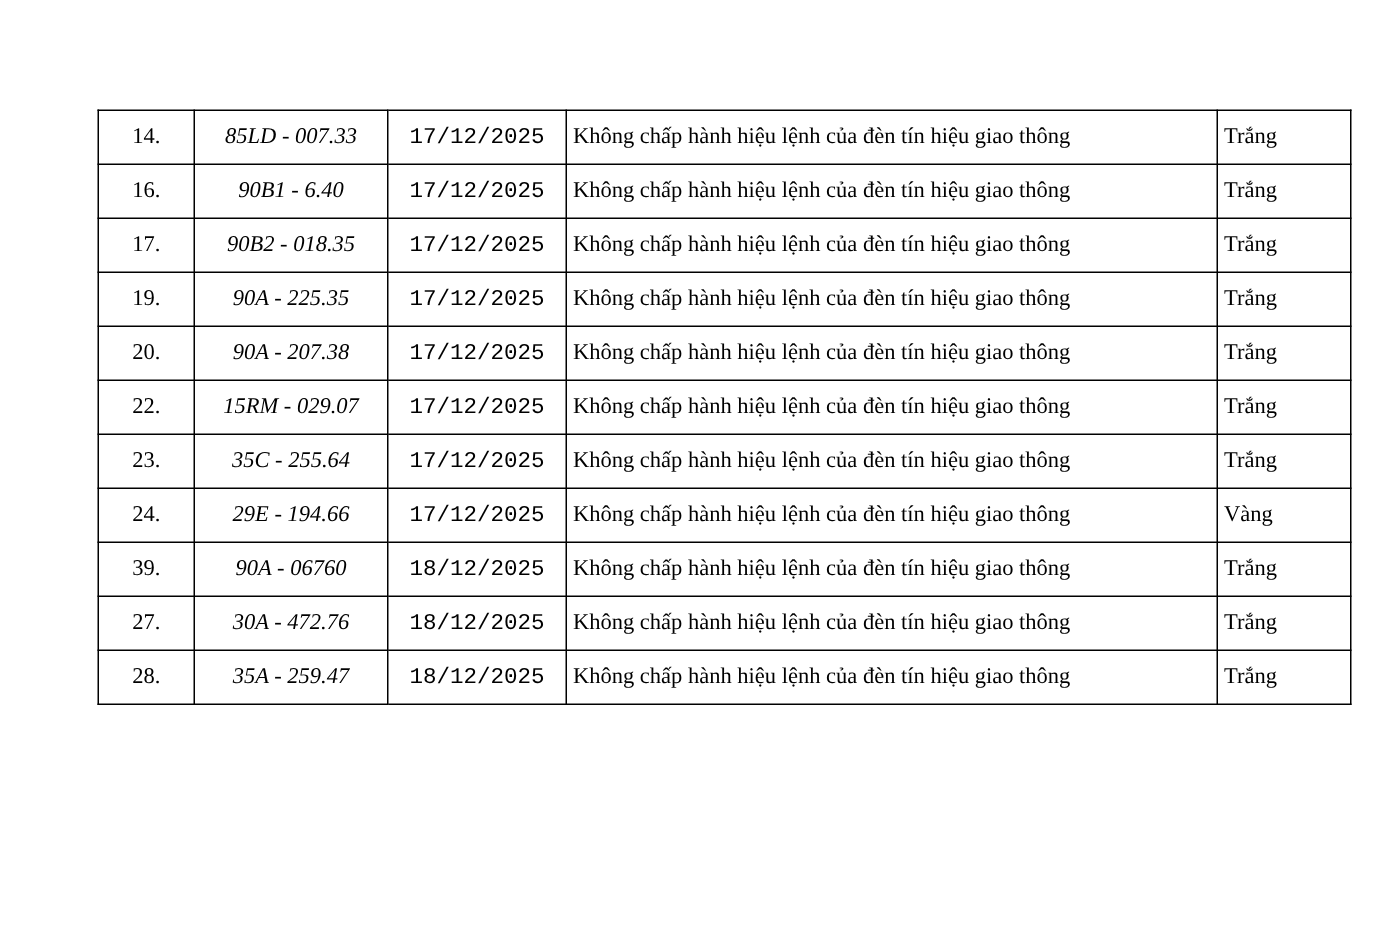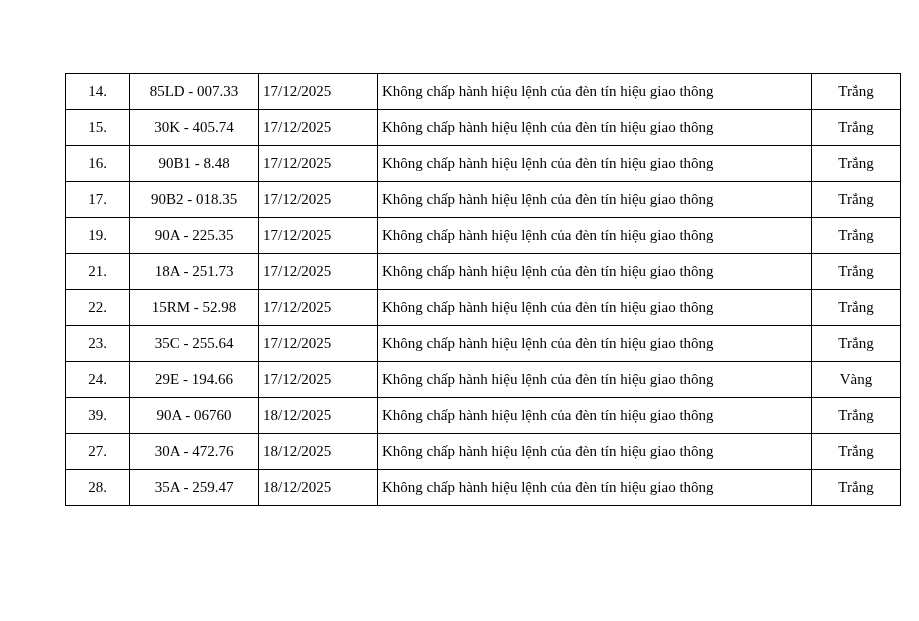--- a/index.html
+++ b/index.html
@@ -39,85 +39,79 @@
     white-space: nowrap;
     overflow: hidden;
   }
   .col-no {
     width: 55px;
     text-align: center;
   }
   .col-plate {
     width: 120px;
     text-align: center;
+    font-style: italic;
   }
   .col-date {
     width: 110px;
-    text-align: left;
+    text-align: center;
+    font-family: Liberation Mono, monospace;
   }
   .col-behavior {
     width: 425px;
     text-align: left;
   }
   .col-color {
     width: 80px;
-    text-align: center;
   }
 </style>
 </head>
 <body>
 
 <div class="page">
   <table class="violation-table">
     <tbody>
         <tr>
           <td class="col-no">14.</td>
           <td class="col-plate">85LD - 007.33</td>
           <td class="col-date">17/12/2025</td>
           <td class="col-behavior">Không chấp hành hiệu lệnh của đèn tín hiệu giao thông</td>
           <td class="col-color">Trắng</td>
         </tr>
         <tr>
-          <td class="col-no">15.</td>
-          <td class="col-plate">30K - 405.74</td>
-          <td class="col-date">17/12/2025</td>
-          <td class="col-behavior">Không chấp hành hiệu lệnh của đèn tín hiệu giao thông</td>
-          <td class="col-color">Trắng</td>
-        </tr>
-        <tr>
           <td class="col-no">16.</td>
-          <td class="col-plate">90B1 - 8.48</td>
+          <td class="col-plate">90B1 - 6.40</td>
           <td class="col-date">17/12/2025</td>
           <td class="col-behavior">Không chấp hành hiệu lệnh của đèn tín hiệu giao thông</td>
           <td class="col-color">Trắng</td>
         </tr>
         <tr>
           <td class="col-no">17.</td>
           <td class="col-plate">90B2 - 018.35</td>
           <td class="col-date">17/12/2025</td>
           <td class="col-behavior">Không chấp hành hiệu lệnh của đèn tín hiệu giao thông</td>
           <td class="col-color">Trắng</td>
         </tr>
         <tr>
           <td class="col-no">19.</td>
           <td class="col-plate">90A - 225.35</td>
           <td class="col-date">17/12/2025</td>
           <td class="col-behavior">Không chấp hành hiệu lệnh của đèn tín hiệu giao thông</td>
           <td class="col-color">Trắng</td>
         </tr>
         <tr>
-          <td class="col-no">21.</td>
-          <td class="col-plate">18A - 251.73</td>
+          <td class="col-no">20.</td>
+          <td class="col-plate">90A - 207.38</td>
           <td class="col-date">17/12/2025</td>
           <td class="col-behavior">Không chấp hành hiệu lệnh của đèn tín hiệu giao thông</td>
           <td class="col-color">Trắng</td>
         </tr>
         <tr>
           <td class="col-no">22.</td>
-          <td class="col-plate">15RM - 52.98</td>
+          <td class="col-plate">15RM - 029.07</td>
           <td class="col-date">17/12/2025</td>
           <td class="col-behavior">Không chấp hành hiệu lệnh của đèn tín hiệu giao thông</td>
           <td class="col-color">Trắng</td>
         </tr>
         <tr>
           <td class="col-no">23.</td>
           <td class="col-plate">35C - 255.64</td>
           <td class="col-date">17/12/2025</td>
           <td class="col-behavior">Không chấp hành hiệu lệnh của đèn tín hiệu giao thông</td>
           <td class="col-color">Trắng</td>

